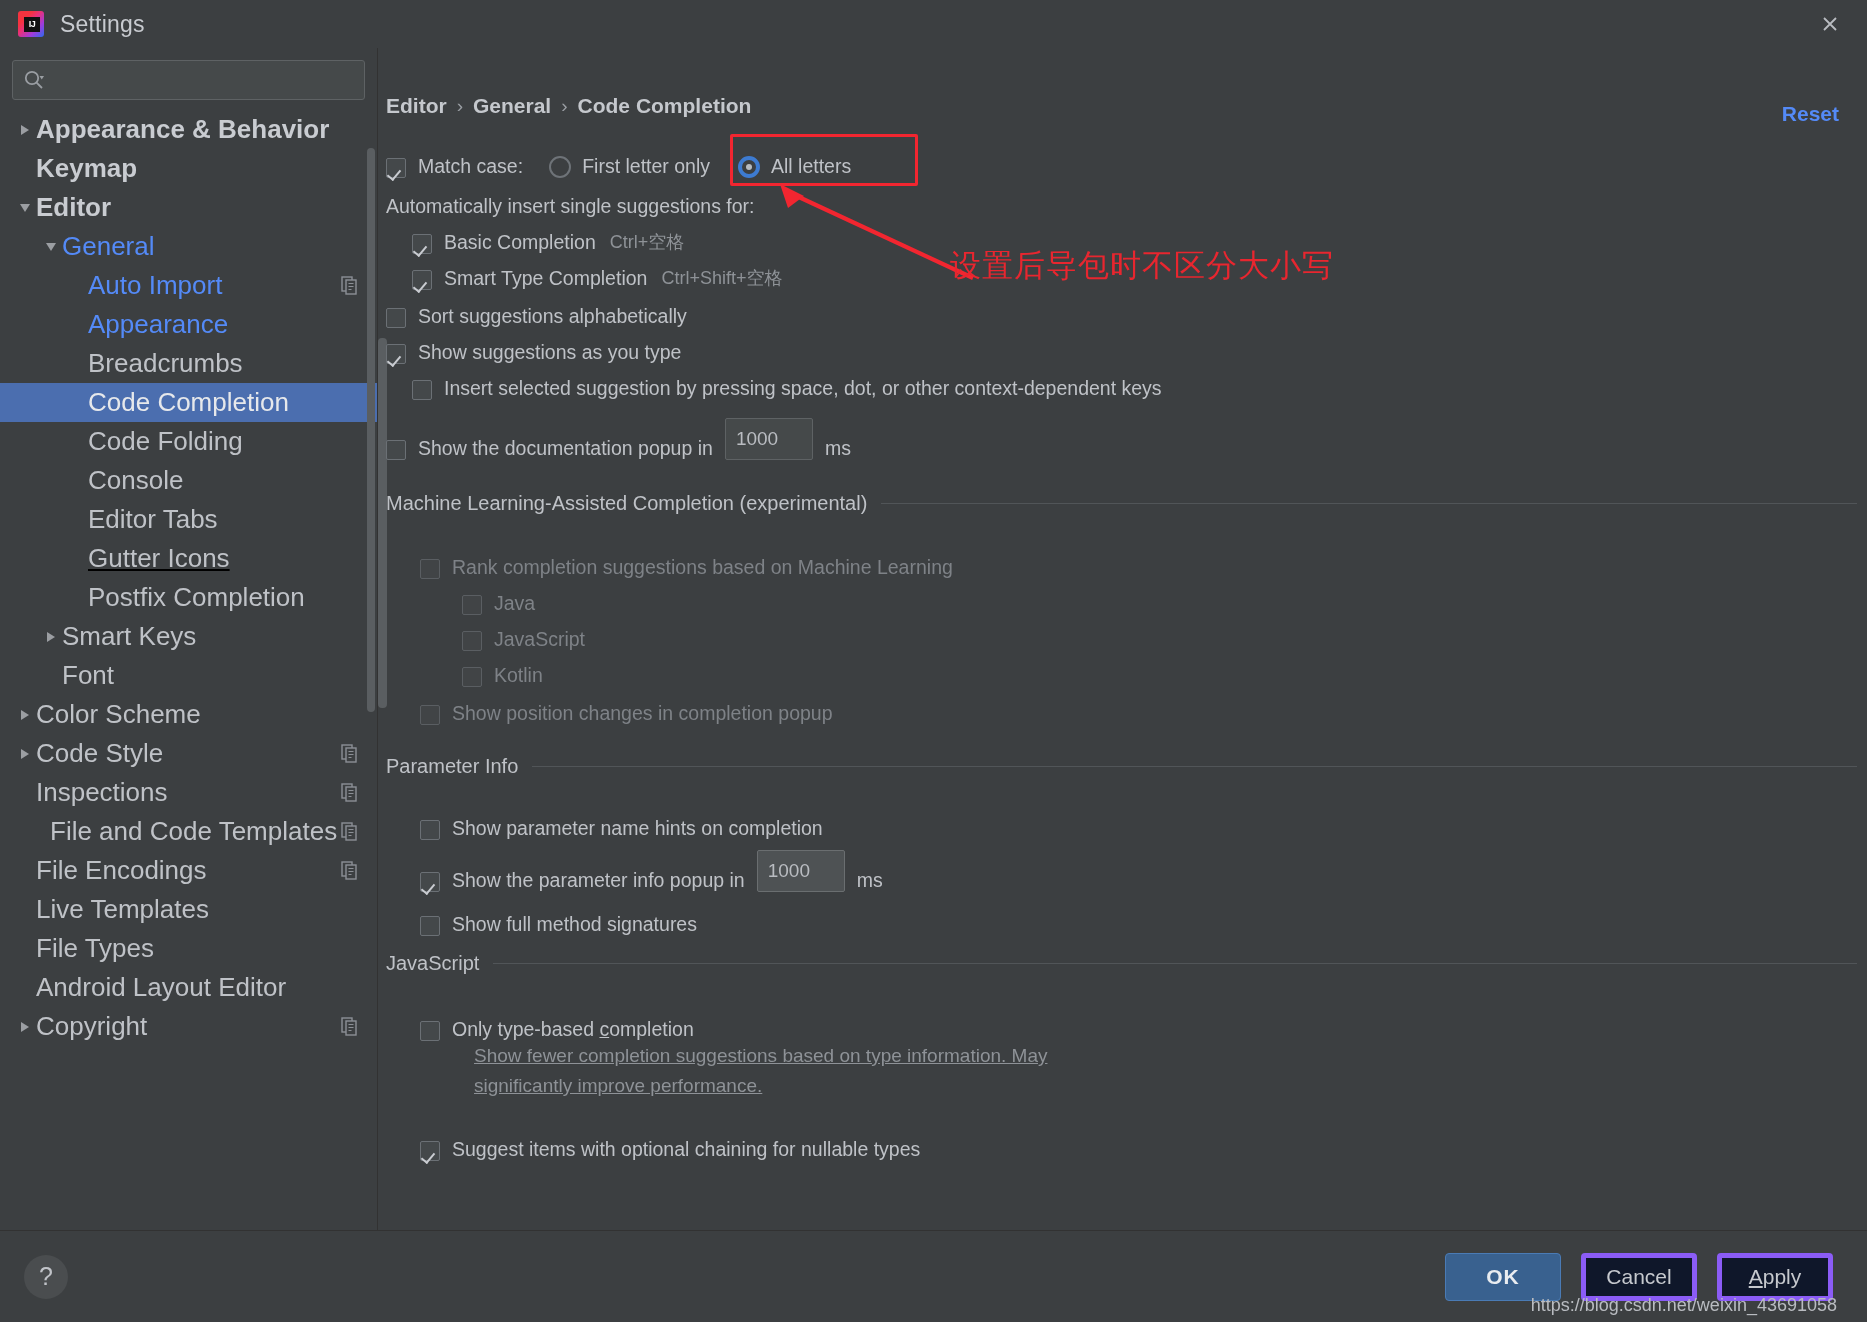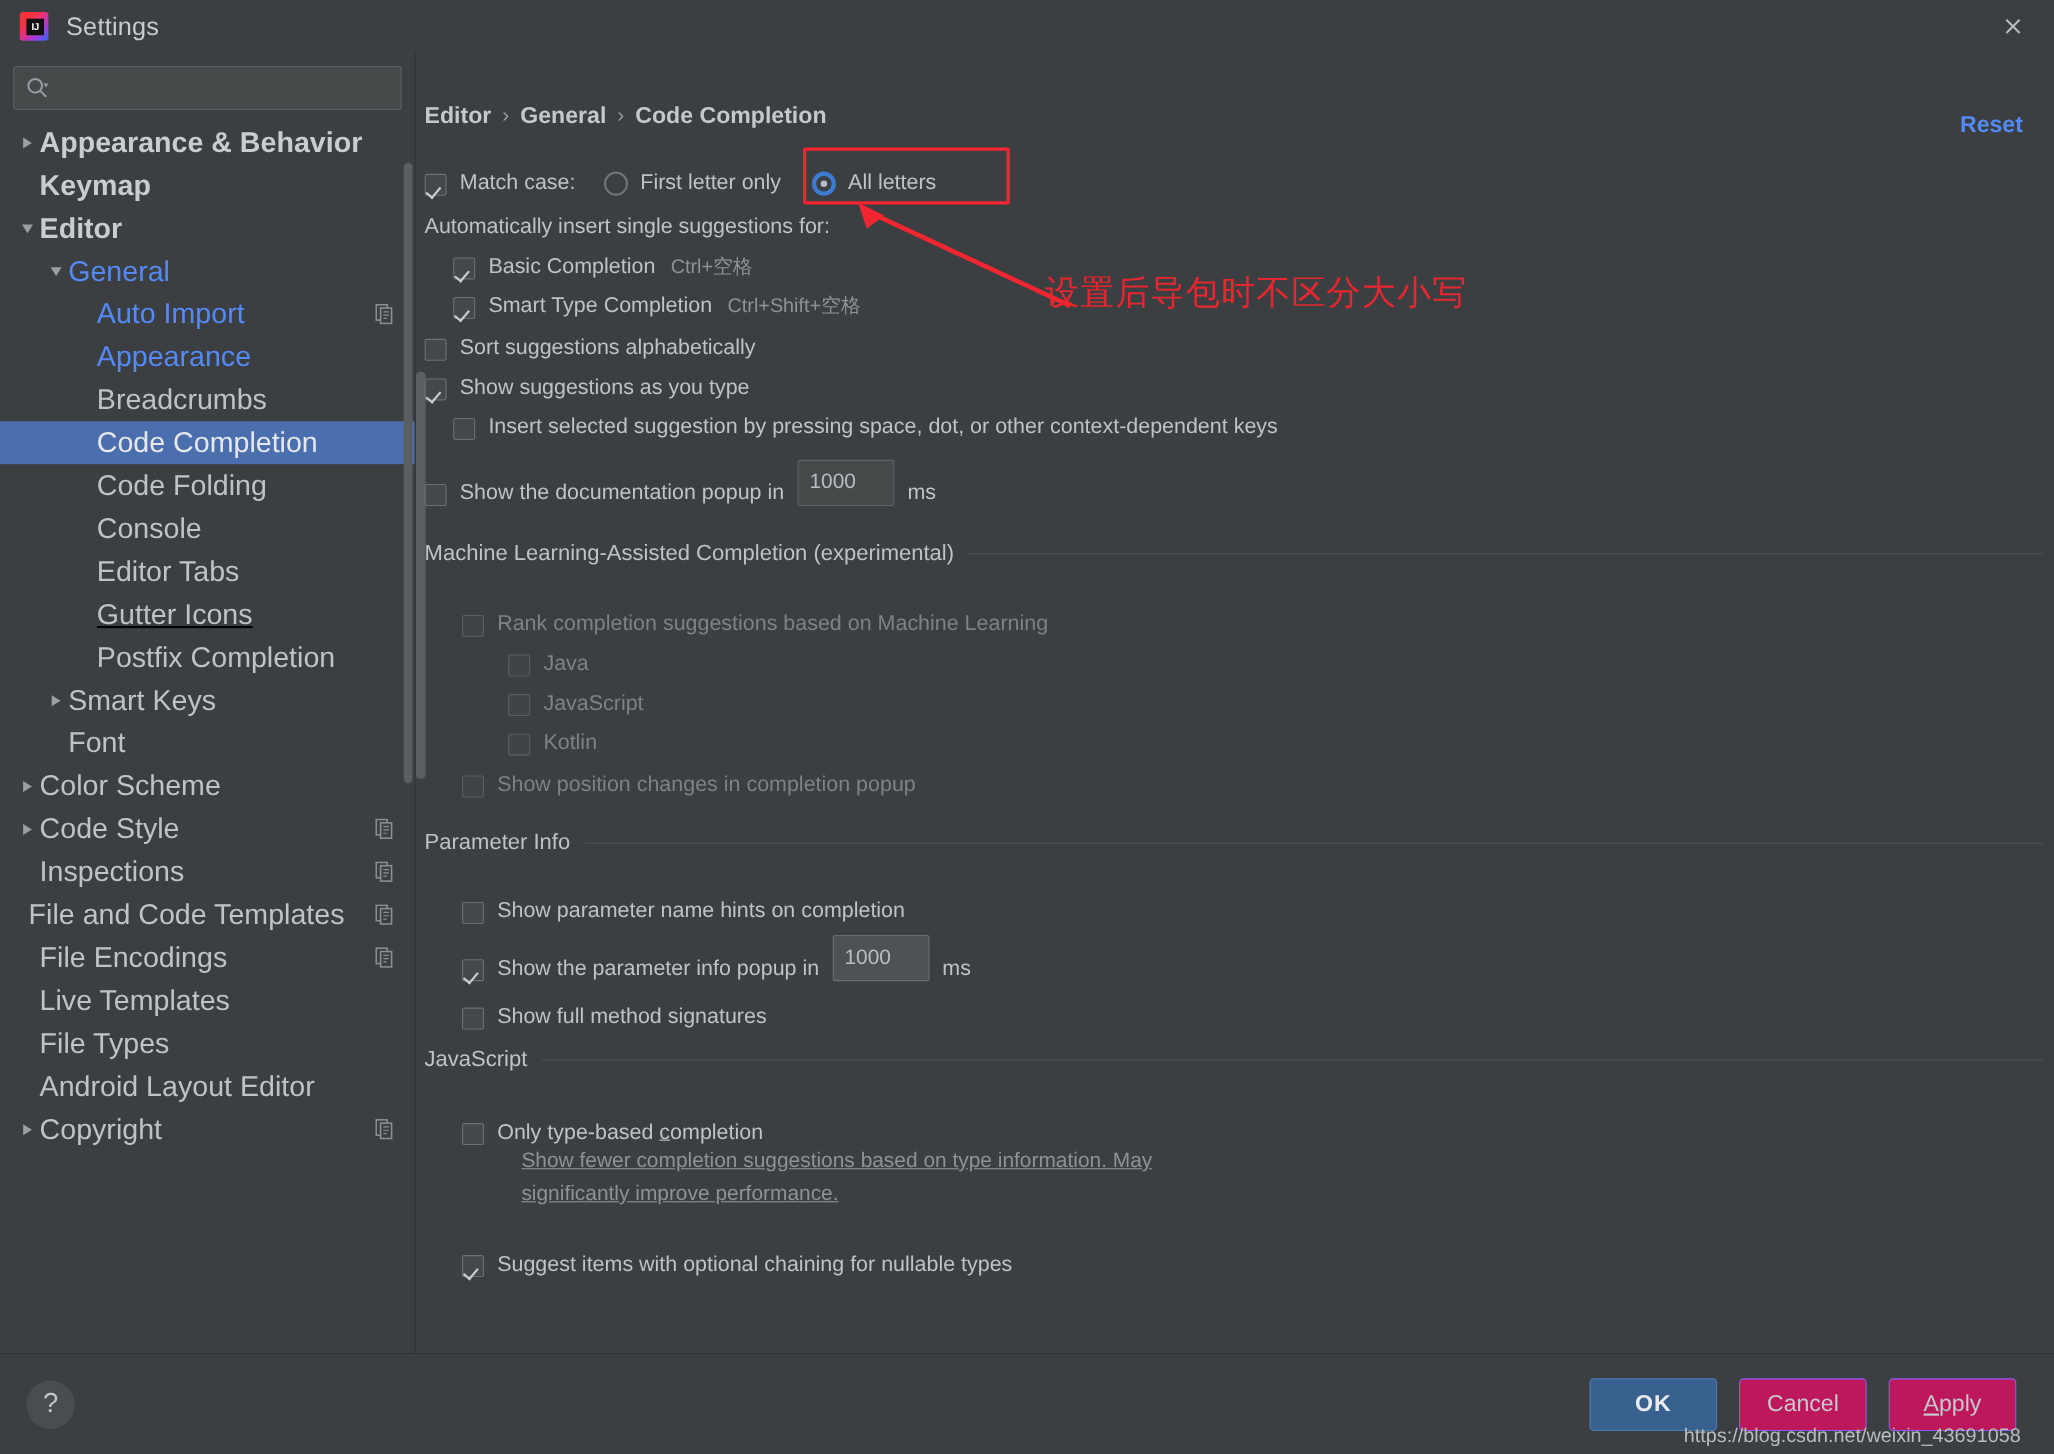--- a/index.html
+++ b/index.html
@@ -383,22 +383,22 @@
   }
   .btn {
     min-width: 116px;
     height: 48px;
     border-radius: 4px;
     font-size: 21px;
     display: flex;
     align-items: center;
     justify-content: center;
     cursor: pointer;
-    background: #be185d;
-    border: 1px solid #8b5cf6;
+    background: #0f172a;
+    border: 5px solid #8b5cf6;
     color: #c6c9ce;
     padding: 0 18px;
     font-family: "Liberation Sans", sans-serif;
   }
   .btn.primary {
     background: #39618f;
     border: 1px solid #4a7bb5;
     color: #e9ecf0;
     font-weight: bold;
     letter-spacing: 1px;
@@ -532,21 +532,21 @@
             <span class="twisty "></span>
             <span class="tree-label">Inspections</span>
             <span class="copy-badge">
               <svg width="18" height="20" viewBox="0 0 18 20">
                 <rect x="1" y="1" width="10" height="14" stroke="#8c9096" stroke-width="1.4" fill="none"></rect>
                 <rect x="5" y="4" width="10" height="14" stroke="#8c9096" stroke-width="1.4" fill="#3c3f41"></rect>
                 <path d="M7.5 7.5h5M7.5 10.5h5M7.5 13.5h3" stroke="#8c9096" stroke-width="1.1"></path>
               </svg>
             </span>
           </div>
-          <div class="tree-row" style="padding-left: 4px; text-align: right;">
+          <div class="tree-row" style="padding-left: 28px; text-align: right;">
             <span class="twisty "></span>
             <span class="tree-label">File and Code Templates</span>
             <span class="copy-badge">
               <svg width="18" height="20" viewBox="0 0 18 20">
                 <rect x="1" y="1" width="10" height="14" stroke="#8c9096" stroke-width="1.4" fill="none"></rect>
                 <rect x="5" y="4" width="10" height="14" stroke="#8c9096" stroke-width="1.4" fill="#3c3f41"></rect>
                 <path d="M7.5 7.5h5M7.5 10.5h5M7.5 13.5h3" stroke="#8c9096" stroke-width="1.1"></path>
               </svg>
             </span>
           </div>

